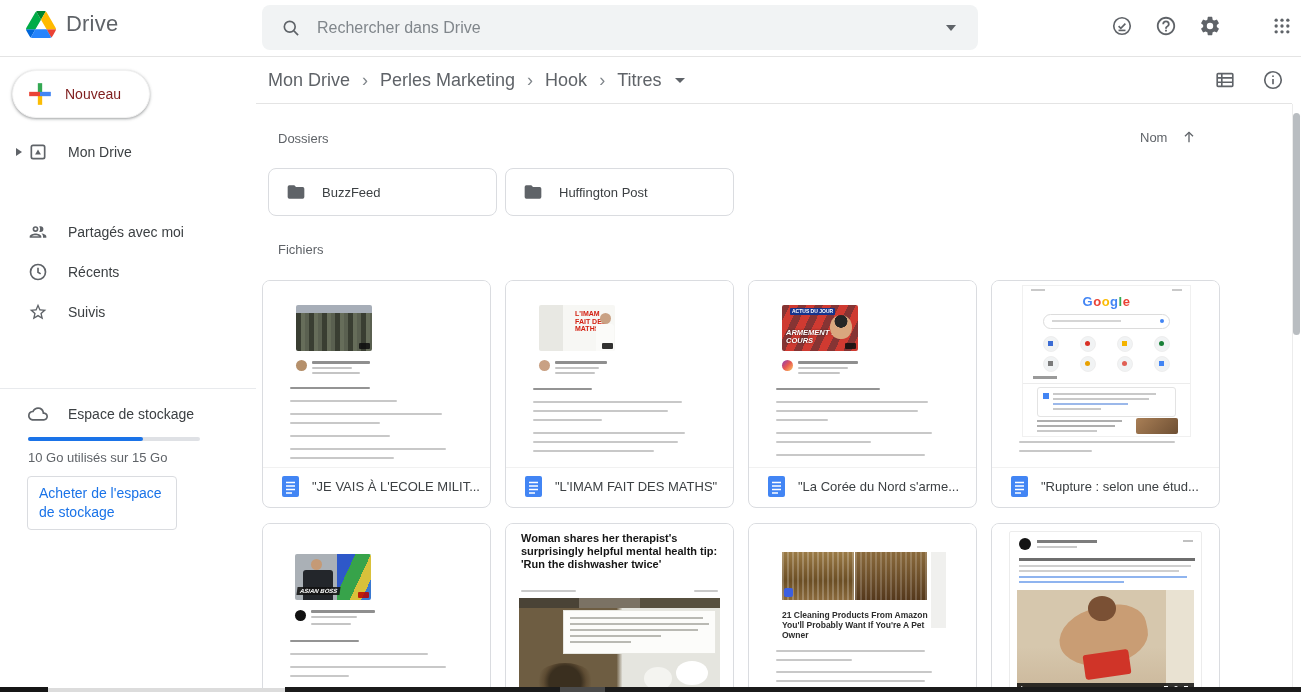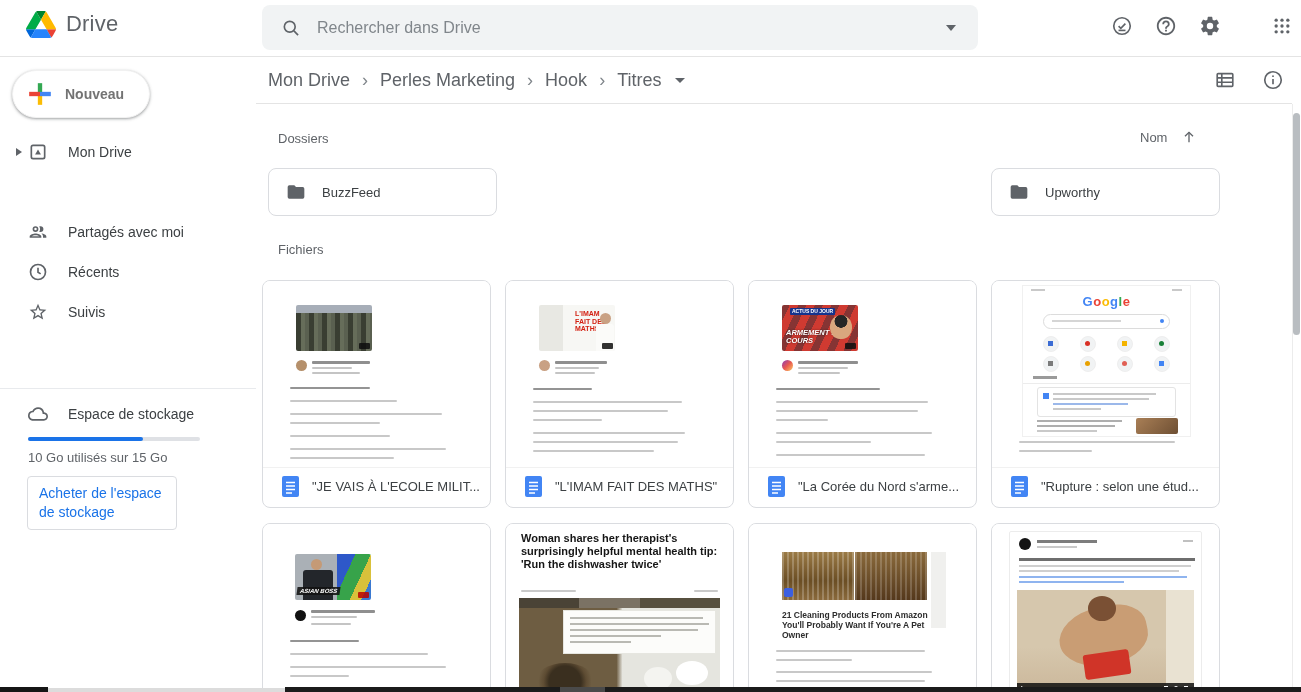--- a/index.html
+++ b/index.html
@@ -16,21 +16,21 @@
   #searchbar .mag{margin:0 14px 0 19px}
   #searchbar input{flex:1;border:0;background:transparent;outline:none;font-size:16px;color:#1d4ed8;font-family:inherit}
   #searchbar input::placeholder{color:#80868b}
   .s-caret{width:0;height:0;border-left:5px solid transparent;border-right:5px solid transparent;border-top:6px solid #5f6368;margin-right:22px;cursor:pointer}
   .hbtn{position:absolute;top:6px;width:40px;height:40px;border-radius:50%;display:flex;align-items:center;justify-content:center;cursor:pointer}
 
   
   #sidebar{position:absolute;left:0;top:56px;width:256px;bottom:0;background:#fff}
   #newbtn{position:absolute;left:12px;top:14px;width:138px;height:48px;border-radius:24px;background:#fff;border:1px solid #f1f1f1;
           box-shadow:0 1px 2px rgba(60,64,67,.3),0 1px 3px 1px rgba(60,64,67,.15);display:flex;align-items:center;gap:12px;padding-left:14px;box-sizing:border-box;cursor:pointer}
-  #newbtn span{font-size:14px;font-weight:700;color:#737373}
+  #newbtn span{font-size:14px;font-weight:400;color:#7f1d1d}
   .sitem{position:absolute;left:0;width:256px;height:40px;display:flex;align-items:center;cursor:pointer;border-radius:0 20px 20px 0}
   .exp{width:0;height:0;border-top:4px solid transparent;border-bottom:4px solid transparent;border-left:6px solid #5f6368;position:absolute;left:16px}
   .sitem .sic{position:absolute;left:28px}
   .sitem .slab{position:absolute;left:68px;font-size:14px;font-weight:500;color:#3c4043}
   #sdivider{position:absolute;left:0;right:0;top:332px;height:1px;background:#e8eaed}
   #storage-row{top:338px}
   #sbar{position:absolute;left:28px;top:381px;width:172px;height:4px;border-radius:2px;background:#dfe1e5}
   #sbar .fill{height:4px;border-radius:2px;background:#1a73e8}
   #susage{position:absolute;left:28px;top:394px;font-size:13px;color:#5f6368}
   #sbuy{position:absolute;left:27px;top:420px;width:150px;border:1px solid #dadce0;border-radius:4px;padding:7px 11px;
@@ -223,25 +223,25 @@
         <path d="m6 11 6-6 6 6"></path>
     </svg>
   </div>
 
   <div class="folder-card" style="left:12px">
     <svg width="20" height="20" viewBox="0 0 24 24" fill="#5f6368">
         <path d="M10 4H4a2 2 0 0 0-2 2v12a2 2 0 0 0 2 2h16a2 2 0 0 0 2-2V8a2 2 0 0 0-2-2h-8l-2-2z"></path>
       </svg>
     <span>BuzzFeed</span>
   </div>
-  <div class="folder-card" style="left:735px">
+  <div class="folder-card" style="left:249px">
     <svg width="20" height="20" viewBox="0 0 24 24" fill="#5f6368">
         <path d="M10 4H4a2 2 0 0 0-2 2v12a2 2 0 0 0 2 2h16a2 2 0 0 0 2-2V8a2 2 0 0 0-2-2h-8l-2-2z"></path>
       </svg>
-    <span>Upworthy</span>
+    <span>Huffington Post</span>
   </div>
 
   <div class="seclabel" style="left:22px;top:186px">Fichiers</div>
 
   <div class="fcard" style="left:6px;top:224px">
     <div class="fthumb">
       <div class="vid" style="background:
            linear-gradient(180deg,#a7aeb8 0 18%,transparent 18%),
            repeating-linear-gradient(90deg,rgba(25,28,20,.5) 0 5px,rgba(125,133,108,.35) 5px 9px,transparent 9px 13px),#5a6050">
         <div class="vbadge"></div>

